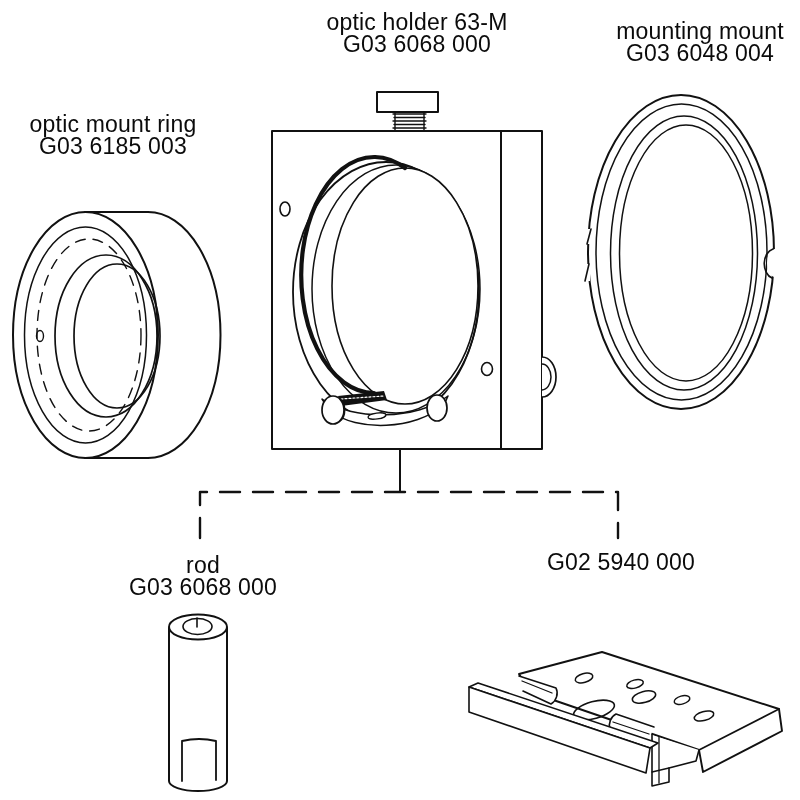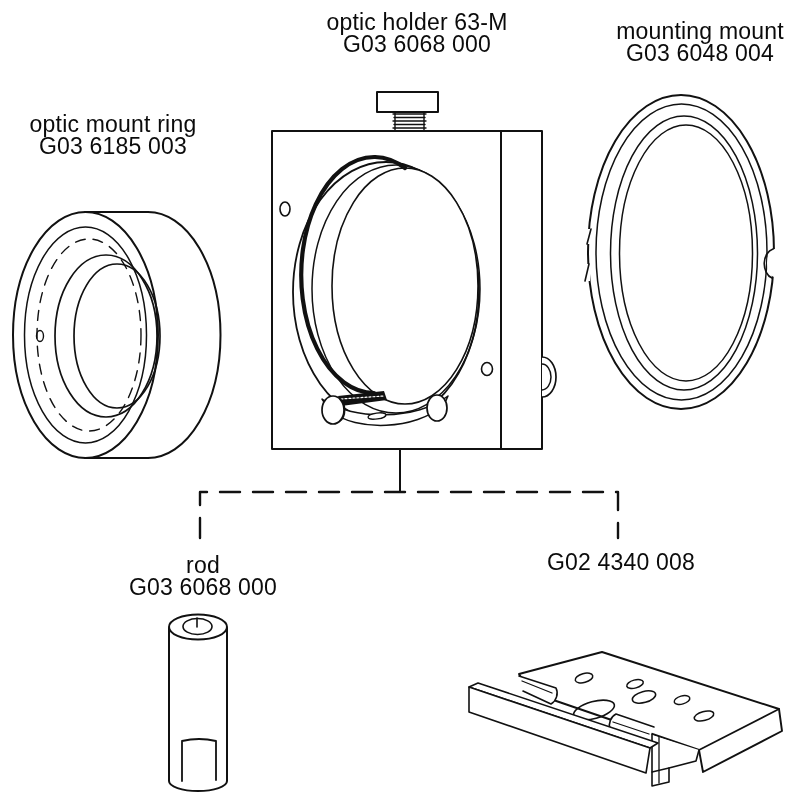--- a/index.html
+++ b/index.html
@@ -143,16 +143,16 @@
     <div>optic mount ring</div>
     <div>G03 6185 003</div>
   </div>
 
   <div class="part-label" style="left:103px;top:524px;width:200px;margin-top:30px;">
     <div>rod</div>
     <div>G03 6068 000</div>
   </div>
 
   <div class="part-label" style="left:481px;top:551px;width:280px;">
-    <div>G02 4340 008</div>
+    <div>G02 5940 000</div>
   </div>
 
 </div>
 
 </body></html>

